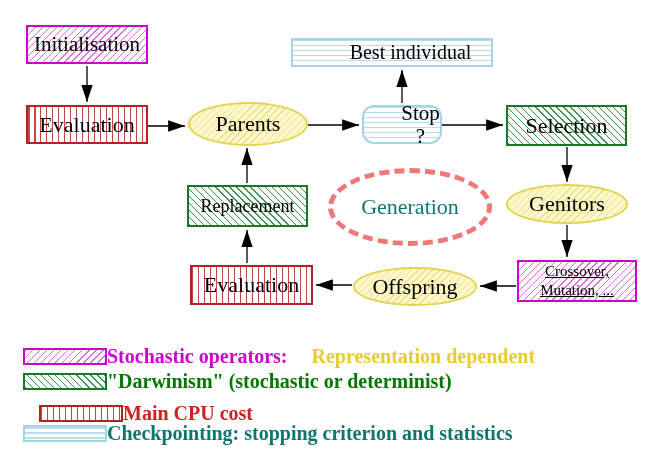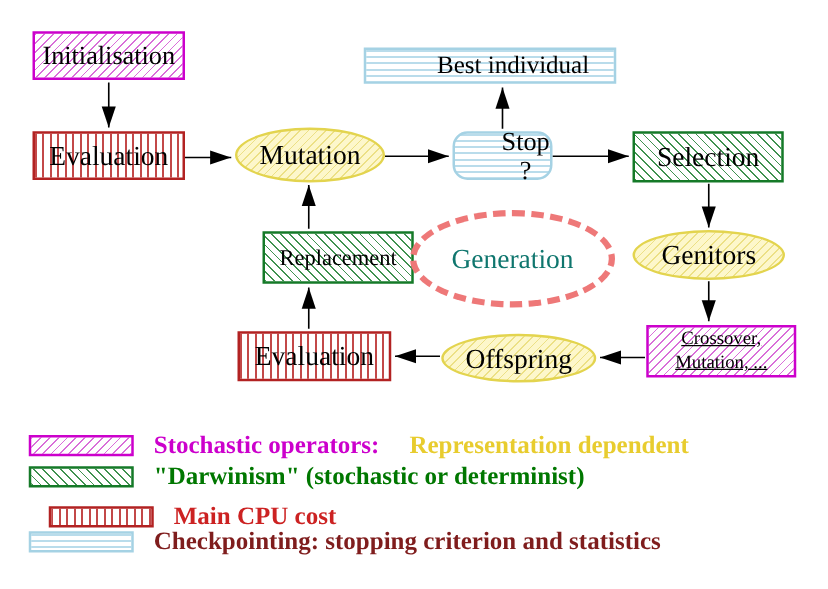--- a/index.html
+++ b/index.html
@@ -40,26 +40,26 @@
     display:flex;align-items:center;justify-content:center;
     color:#0f766e;font-size:22px;
   }
   .small-label{font-size:15px;line-height:1.25;text-decoration:underline;}
   .mid-label{font-size:18px;}
   svg.arrows{position:absolute;left:0;top:0;pointer-events:none;}
   
   .legend-row{position:absolute;left:23px;display:flex;align-items:center;}
   .swatch{width:84px;height:17px;box-sizing:border-box;flex:0 0 auto;}
   .swatch.hatch-magenta,.swatch.hatch-green,.swatch.stripes-red,.swatch.stripes-cyan{border-width:2px;}
-  .legend-label{margin-left:16px;font-size:20px;font-weight:bold;white-space:nowrap;}
+  .legend-label{font-size:20px;font-weight:bold;white-space:nowrap;}
   .t-magenta{color:#cc00cc;}
   .t-gold{color:#e8cc2e;}
   .t-green{color:#007700;}
   .t-red{color:#cc2222;}
-  .t-lightblue{color:#7f1d1d;}
+  .t-lightblue{color:#0f766e;}
   .gap{display:inline-block;width:12px;}
 </style>
 </head>
 <body>
 
 <div id="canvas">
 
   <svg class="arrows" width="662" height="471" viewBox="0 0 662 471">
     <defs>
       <marker id="ah" viewBox="0 0 12 9" refX="12" refY="4.5" markerWidth="13" markerHeight="10" orient="auto-start-reverse">
@@ -83,21 +83,21 @@
 
   <div class="node hatch-magenta" style="left:26px;top:25px;width:122px;height:39px;">
     <span>Initialisation</span>
   </div>
 
   <div class="node stripes-red" style="left:26px;top:105px;width:122px;height:39px;font-size:22px;">
     <span>Evaluation</span>
   </div>
 
   <div class="node ellipse-yellow" style="left:188px;top:102px;width:120px;height:44px;font-size:22px;">
-    <span>Mutation</span>
+    <span>Parents</span>
   </div>
 
   <div class="node stripes-cyan" style="left:291px;top:38px;width:202px;height:29px;font-size:20px;">
     <span>Best individual</span>
   </div>
 
   <div class="node stripes-cyan rounded" style="left:362px;top:105px;width:80px;height:39px;">
     <span>Stop ?</span>
   </div>
 
@@ -115,21 +115,21 @@
   </div>
 
   <div class="node ellipse-yellow" style="left:353px;top:267px;width:124px;height:39px;font-size:22px;">
     <span>Offspring</span>
   </div>
 
   <div class="node stripes-red" style="left:190px;top:265px;width:123px;height:40px;font-size:22px;">
     <span>Evaluation</span>
   </div>
 
-  <div class="node hatch-green mid-label" style="left:187px;top:185px;width:121px;height:42px;margin-left:23px;">
+  <div class="node hatch-green mid-label" style="left:187px;top:185px;width:121px;height:42px;">
     <span>Replacement</span>
   </div>
 
   <div class="gen-ellipse" style="left:328px;top:168px;width:164px;height:78px;">
     <span>Generation</span>
   </div>
 
   <div class="legend-row" style="top:345px;">
     <span class="swatch hatch-magenta"></span>
     <span class="legend-label t-magenta">Stochastic operators:</span>

